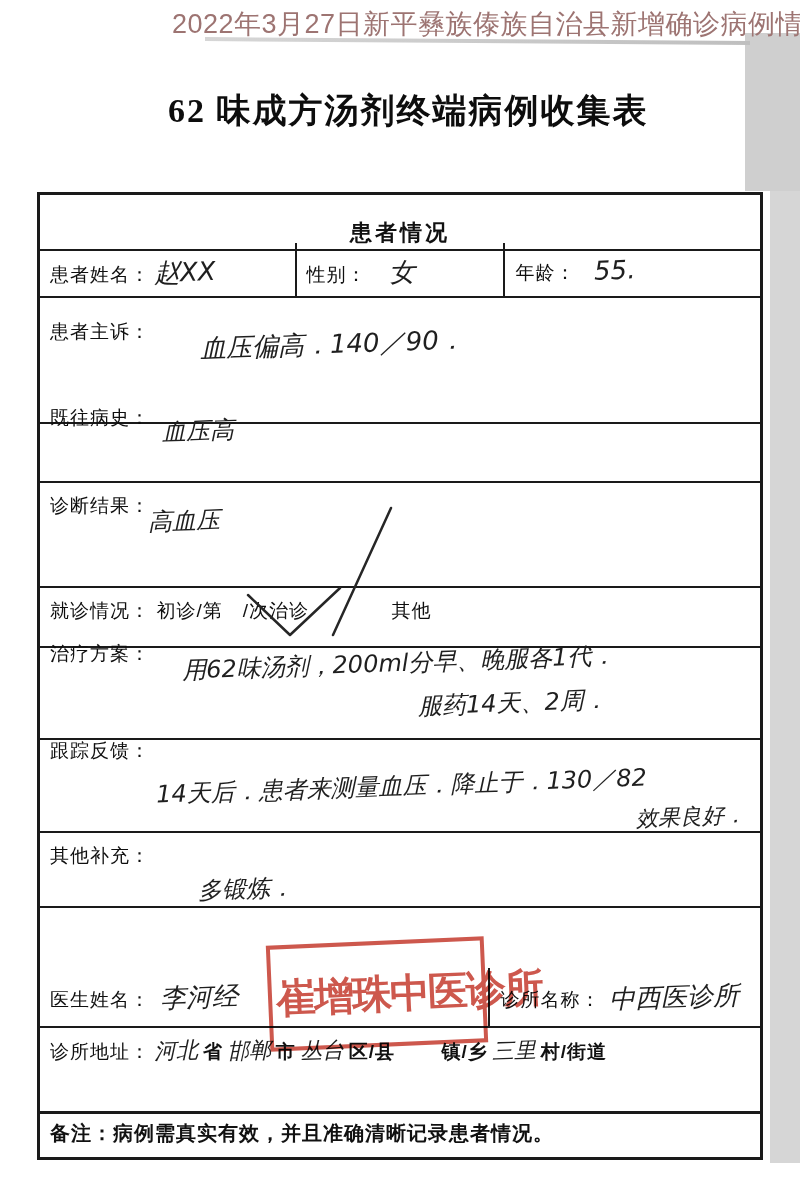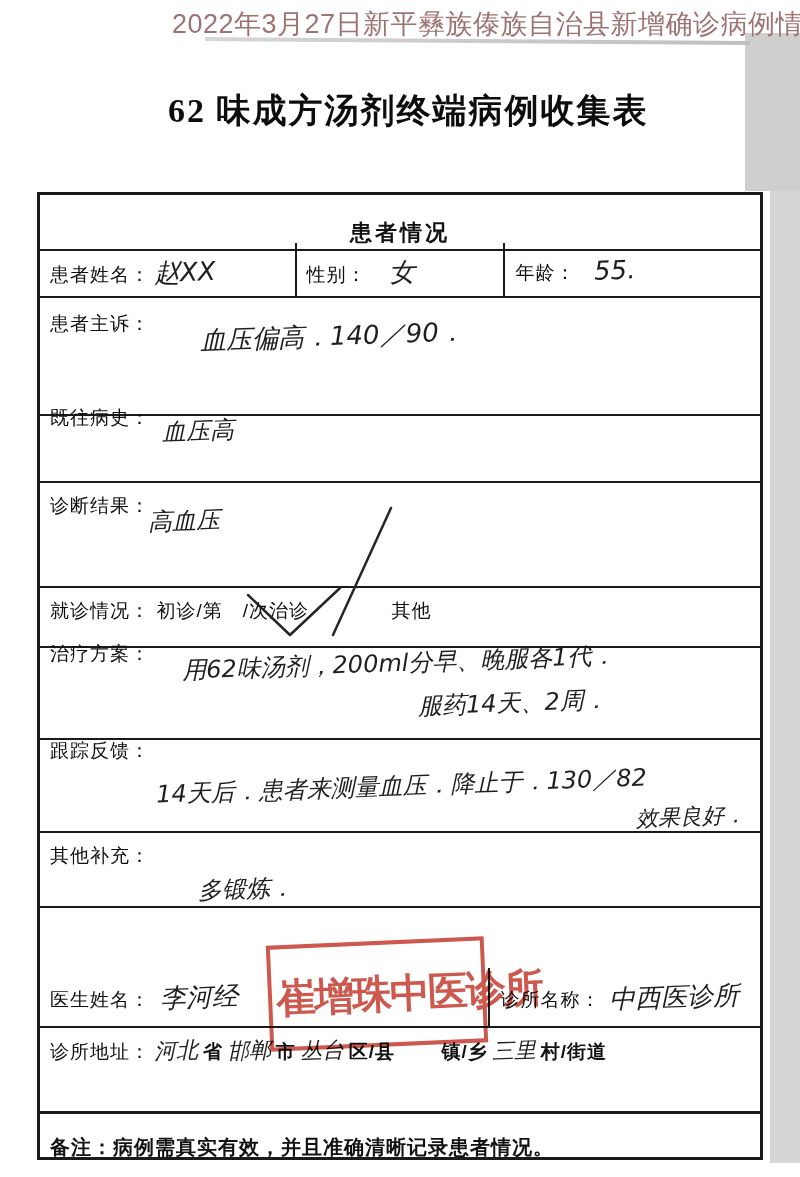--- a/index.html
+++ b/index.html
@@ -68,21 +68,21 @@
       <div class="cell" style="width:210px;">
         <span class="lbl">性别：</span>
         <span class="hw hw-lg" style="margin-left:18px;">女</span>
       </div>
       <div class="cell lastcell" style="width:256px;">
         <span class="lbl">年龄：</span>
         <span class="hw hw-lg" style="margin-left:14px;">55.</span>
       </div>
     </div>
 
-    <div class="row" style="top:106px;height:115px;">
+    <div class="row" style="top:114px;height:115px;">
       <span class="lbl pad" style="display:inline-block;">患者主诉：</span>
       <span class="hw hw-abs hw-lg" style="left:160px;top:18px;">血压偏高．140／90．</span>
     </div>
 
     <div class="row" style="top:200px;height:88px;">
       <span class="lbl pad" style="display:inline-block;">既往病史：</span>
       <span class="hw hw-abs" style="left:122px;top:20px;">血压高</span>
     </div>
 
     <div class="row" style="top:288px;height:105px;">
@@ -132,21 +132,21 @@
       <span class="hw" style="font-size:22px;">邯郸</span>
       <span class="ptk">市</span>
       <span class="hw" style="font-size:22px;">丛台</span>
       <span class="ptk">区/县</span>
       <span class="ptk" style="margin-left:42px;">镇/乡</span>
       <span class="hw" style="font-size:22px;">三里</span>
       <span class="ptk">村/街道</span>
     </div>
 
     <div class="row last" style="top:918px;height:44px;border-top:1px solid #1a1a1a;">
-      <span class="note-line" style="display:inline-block;padding-top:20px;">
+      <span class="note-line" style="display:inline-block;padding-top:6px;">
         <span>备注：</span><span>病例需真实有效，并且准确清晰记录患者情况。</span>
       </span>
     </div>
 
     <svg class="pen-overlay" viewBox="0 0 726 968">
       <path d="M 351 313 L 293 440" stroke="#262626" stroke-width="2.5" fill="none" stroke-linecap="round"></path>
       <path d="M 208 400 L 250 440 L 300 393" stroke="#262626" stroke-width="2.5" fill="none" stroke-linecap="round" stroke-linejoin="round"></path>
     </svg>
 
     <div class="stamp">

